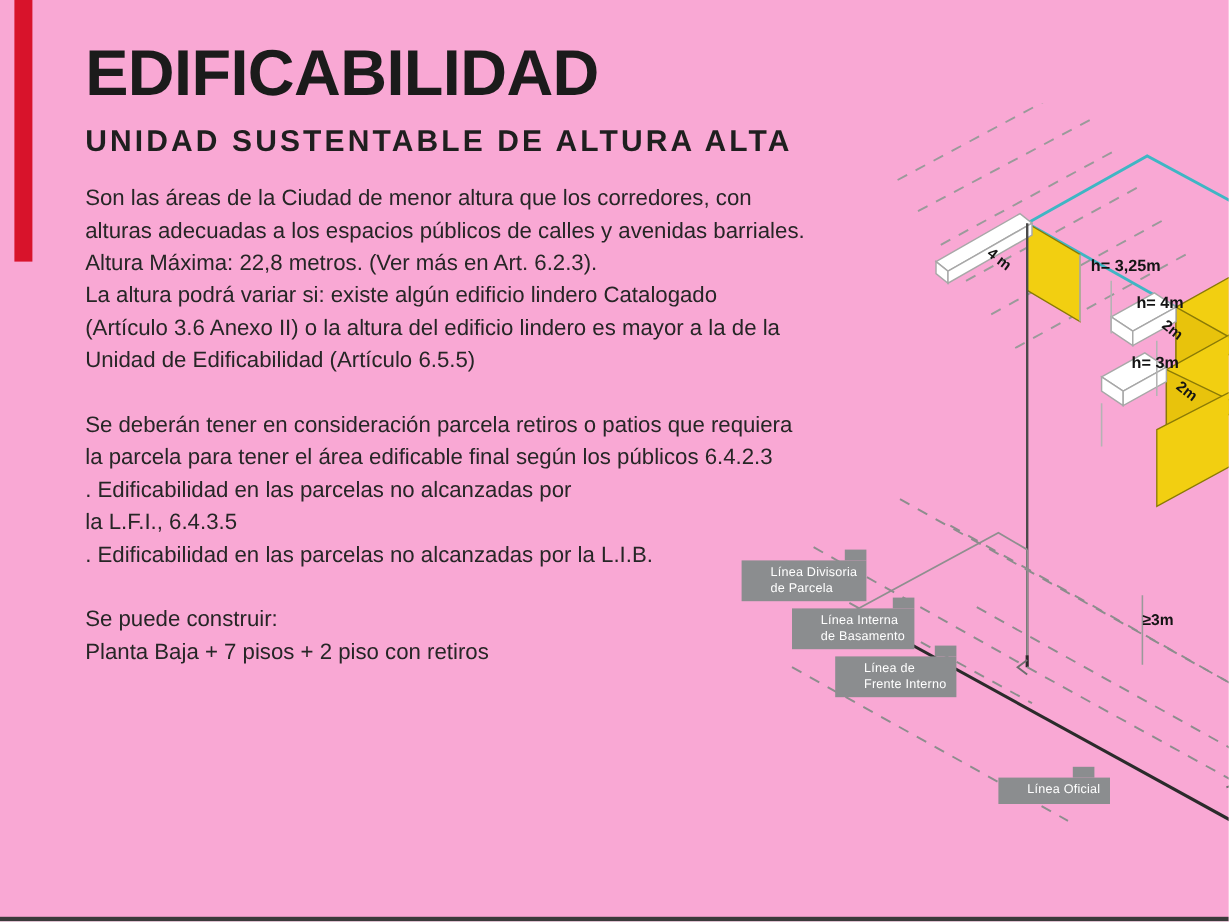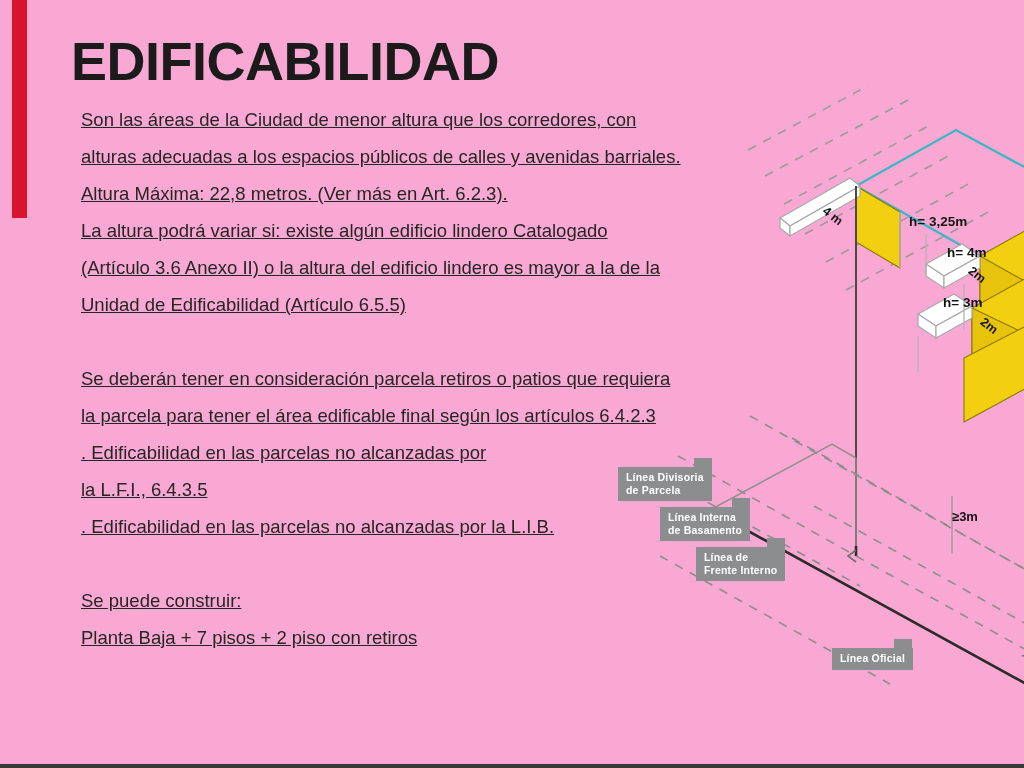--- a/index.html
+++ b/index.html
@@ -59,22 +59,21 @@
     color: #1f1f1f;
     line-height: 1.0;
     margin: 0 0 20px 0;
   }
   .body-block {
     font-size: 18.5px;
     line-height: 27px;
     color: #262626;
   }
   .body-block p {
-    margin: 10px;
-    text-decoration: underline;
+    margin: 0;
   }
   .block-gap {
     height: 27px;
   }
   
   .diagram {
     position: absolute;
     left: 560px;
     top: 86px;
     width: 470px;
@@ -82,23 +81,23 @@
   }
   .diagram svg {
     display: block;
   }
   
   .callout {
     position: absolute;
     background: #8b8d8f;
     color: #ffffff;
     font-size: 10.5px;
-    font-weight: 700;
+    font-weight: 400;
     line-height: 12.5px;
-    padding: 4px 8px 5px 8px;
+    padding: 4px 8px 5px 24px;
     letter-spacing: 0.2px;
     white-space: pre;
     font-family: "Liberation Sans", sans-serif;
   }
   .callout::after {
     content: "";
     position: absolute;
     right: 0;
     top: -9px;
     width: 18px;
@@ -132,35 +131,36 @@
 <body>
 
 <div id="slide">
 
   <div class="accent-bar"></div>
 
   <div class="text-col">
 
     <h1 class="slide-title">EDIFICABILIDAD</h1>
 
+    <h2 class="slide-subtitle">UNIDAD SUSTENTABLE DE ALTURA ALTA</h2>
 
     <div class="body-block">
       <p>Son las áreas de la Ciudad de menor altura que los corredores, con</p>
       <p>alturas adecuadas a los espacios públicos de calles y avenidas barriales.</p>
       <p>Altura Máxima: 22,8 metros. (Ver más en Art. 6.2.3).</p>
       <p>La altura podrá variar si: existe algún edificio lindero Catalogado</p>
       <p>(Artículo 3.6 Anexo II) o la altura del edificio lindero es mayor a la de la</p>
       <p>Unidad de Edificabilidad (Artículo 6.5.5)</p>
     </div>
 
     <div class="block-gap"></div>
 
     <div class="body-block">
       <p>Se deberán tener en consideración parcela retiros o patios que requiera</p>
-      <p>la parcela para tener el área edificable final según los artículos 6.4.2.3</p>
+      <p>la parcela para tener el área edificable final según los públicos 6.4.2.3</p>
       <p>. Edificabilidad en las parcelas no alcanzadas por</p>
       <p>la L.F.I., 6.4.3.5</p>
       <p>. Edificabilidad en las parcelas no alcanzadas por la L.I.B.</p>
     </div>
 
     <div class="block-gap"></div>
 
     <div class="body-block">
       <p>Se puede construir:</p>
       <p>Planta Baja + 7 pisos + 2 piso con retiros</p>

